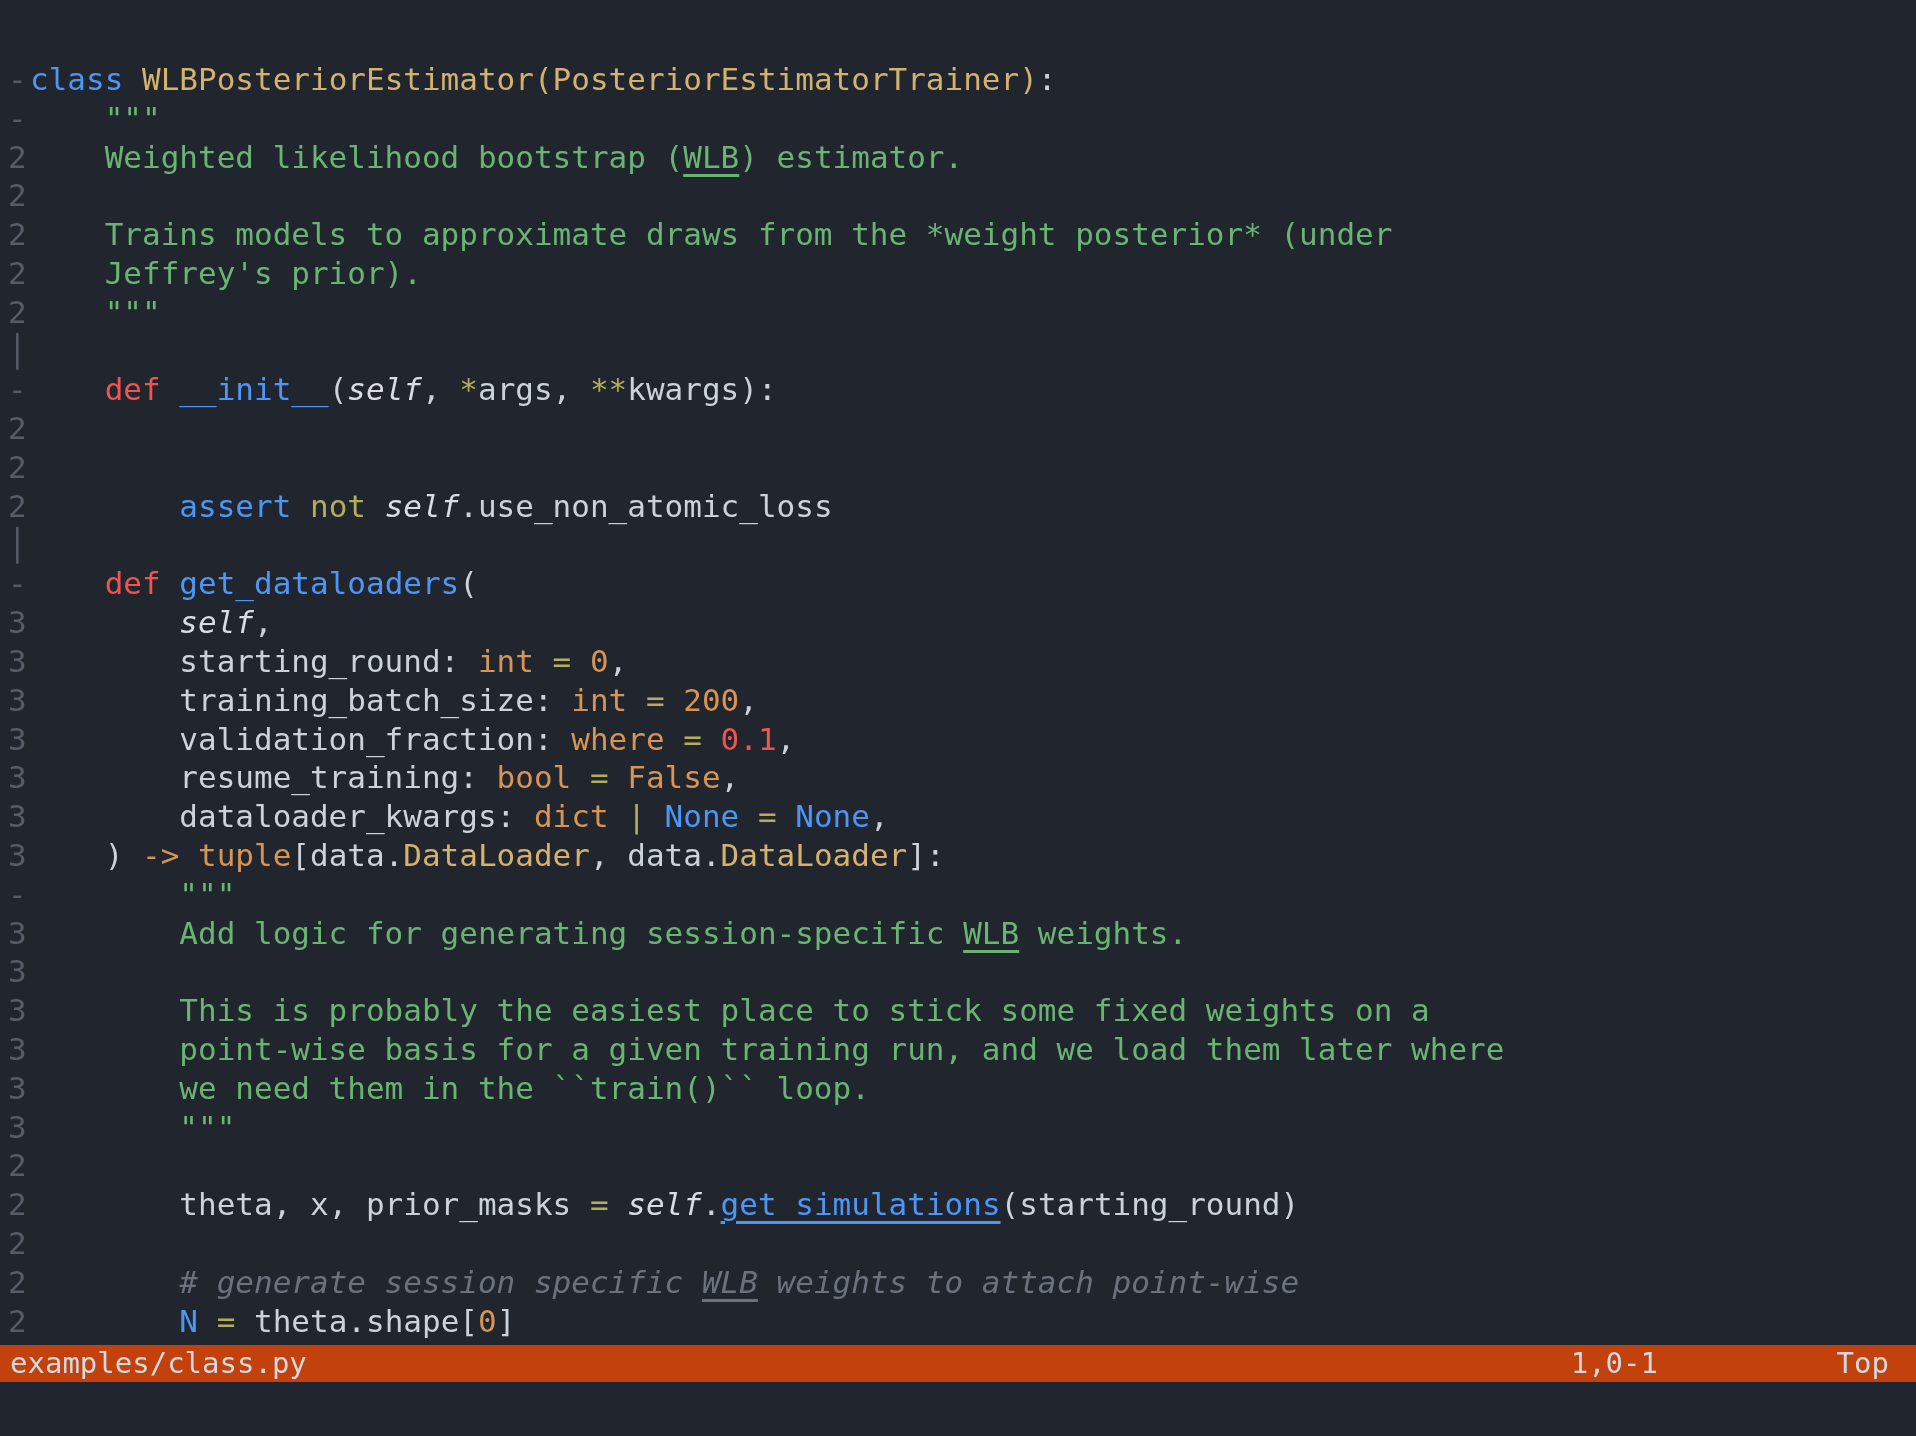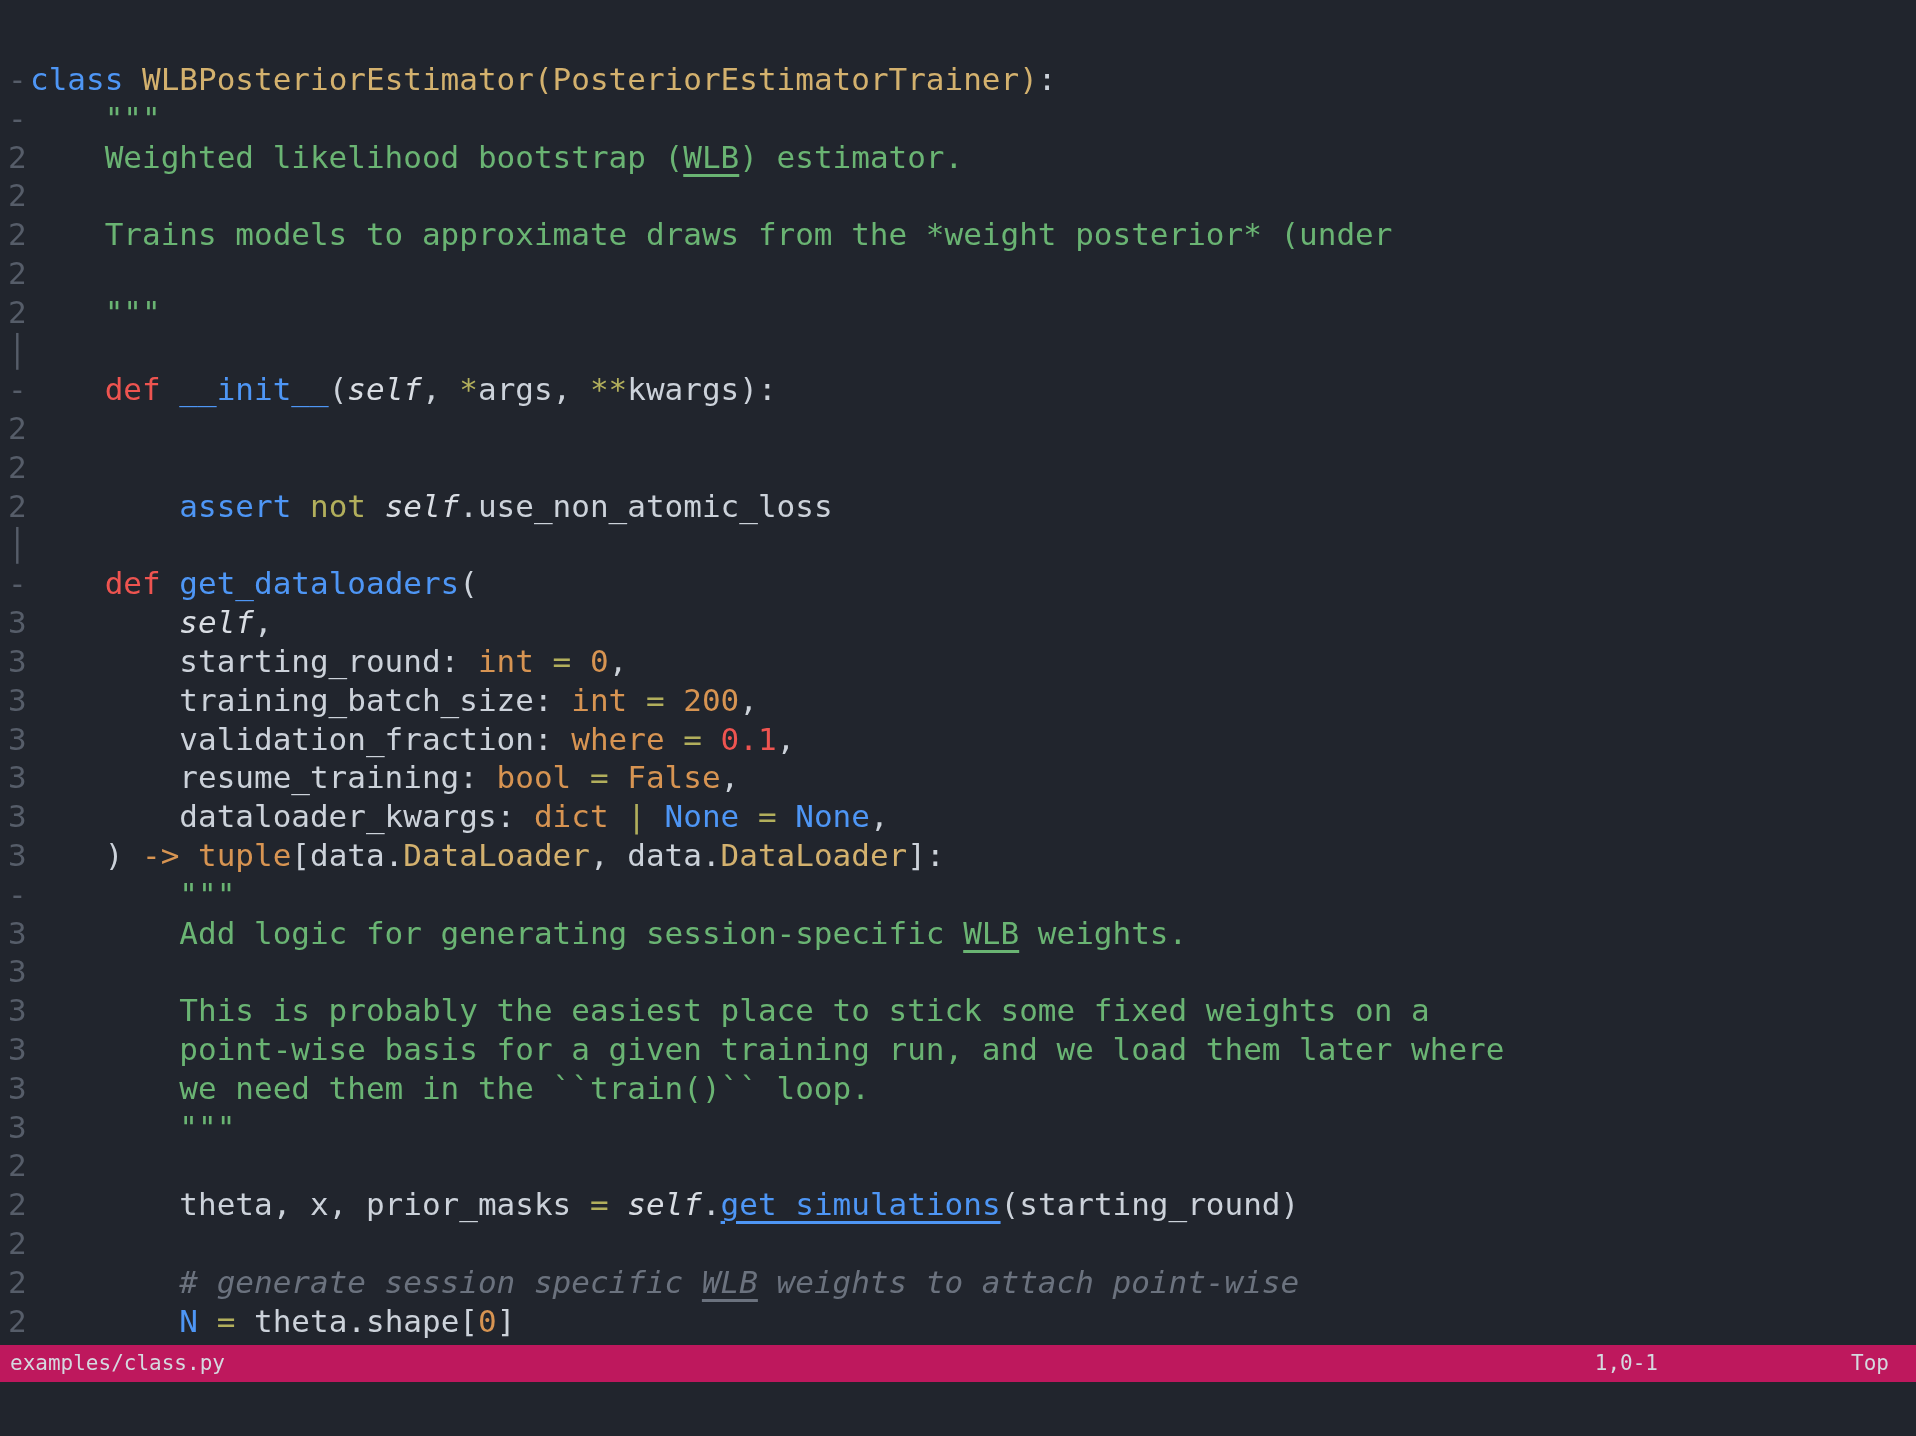--- a/index.html
+++ b/index.html
@@ -16,38 +16,38 @@
   .cls{color:#d3b16e;}
   .op{color:#b2af5c;}
   .ty{color:#d79452;}
   .num{color:#d79452;}
   .red{color:#ee5450;}
   .str{color:#6ab473;}
   .stru{color:#6ab473;text-decoration:underline;text-decoration-thickness:3px;text-underline-offset:6px;}
   .cm{color:#6b727e;font-style:italic;}
   .cmu{color:#6b727e;font-style:italic;text-decoration:underline;text-decoration-thickness:3px;text-underline-offset:6px;}
   .self{color:#d9dde3;font-style:italic;}
-  #statusbar{position:absolute;top:1345px;left:0;width:100%;height:37px;background:#be185d;
-             color:#d5d9df;font-size:21px;line-height:37px;}
+  #statusbar{position:absolute;top:1345px;left:0;width:100%;height:37px;background:#c2410c;
+             color:#d5d9df;font-size:29px;line-height:37px;}
   #filename{position:absolute;left:10px;top:0;}
   #ruler{position:absolute;right:258px;top:0;}
   #scrollpos{position:absolute;right:27px;top:0;}
   #cmdline{position:absolute;top:1382px;left:0;width:100%;height:54px;background:#21252d;}
 </style>
 </head>
 <body>
 
 <div id="screen">
   <div id="code">
       <div class="line"><span class="fold">-</span><span class="content"><span class="kw">class</span><span class="txt"> </span><span class="cls">WLBPosteriorEstimator(PosteriorEstimatorTrainer)</span><span class="txt">:</span></span></div>
       <div class="line"><span class="fold">-</span><span class="content"><span class="str">    """</span></span></div>
       <div class="line"><span class="fold">2</span><span class="content"><span class="str">    Weighted likelihood bootstrap (</span><span class="stru">WLB</span><span class="str">) estimator.</span></span></div>
       <div class="line"><span class="fold">2</span><span class="content"></span></div>
       <div class="line"><span class="fold">2</span><span class="content"><span class="str">    Trains models to approximate draws from the *weight posterior* (under</span></span></div>
-      <div class="line"><span class="fold">2</span></div>
+      <div class="line"><span class="fold">2</span><span class="content"><span class="str">    Jeffrey's prior).</span></span></div>
       <div class="line"><span class="fold">2</span><span class="content"><span class="str">    """</span></span></div>
       <div class="line"><span class="fold">│</span><span class="content"></span></div>
       <div class="line"><span class="fold">-</span><span class="content"><span class="txt">    </span><span class="red">def</span><span class="txt"> </span><span class="fn">__init__</span><span class="txt">(</span><span class="self">self</span><span class="txt">, </span><span class="op">*</span><span class="txt">args, </span><span class="op">**</span><span class="txt">kwargs):</span></span></div>
       <div class="line"><span class="fold">2</span></div>
       <div class="line"><span class="fold">2</span><span class="content"></span></div>
       <div class="line"><span class="fold">2</span><span class="content"><span class="txt">        </span><span class="kw">assert</span><span class="txt"> </span><span class="op">not</span><span class="txt"> </span><span class="self">self</span><span class="txt">.use_non_atomic_loss</span></span></div>
       <div class="line"><span class="fold">│</span><span class="content"></span></div>
       <div class="line"><span class="fold">-</span><span class="content"><span class="txt">    </span><span class="red">def</span><span class="txt"> </span><span class="fn">get_dataloaders</span><span class="txt">(</span></span></div>
       <div class="line"><span class="fold">3</span><span class="content"><span class="txt">        </span><span class="self">self</span><span class="txt">,</span></span></div>
       <div class="line"><span class="fold">3</span><span class="content"><span class="txt">        starting_round: </span><span class="ty">int</span><span class="txt"> </span><span class="op">=</span><span class="txt"> </span><span class="num">0</span><span class="txt">,</span></span></div>

